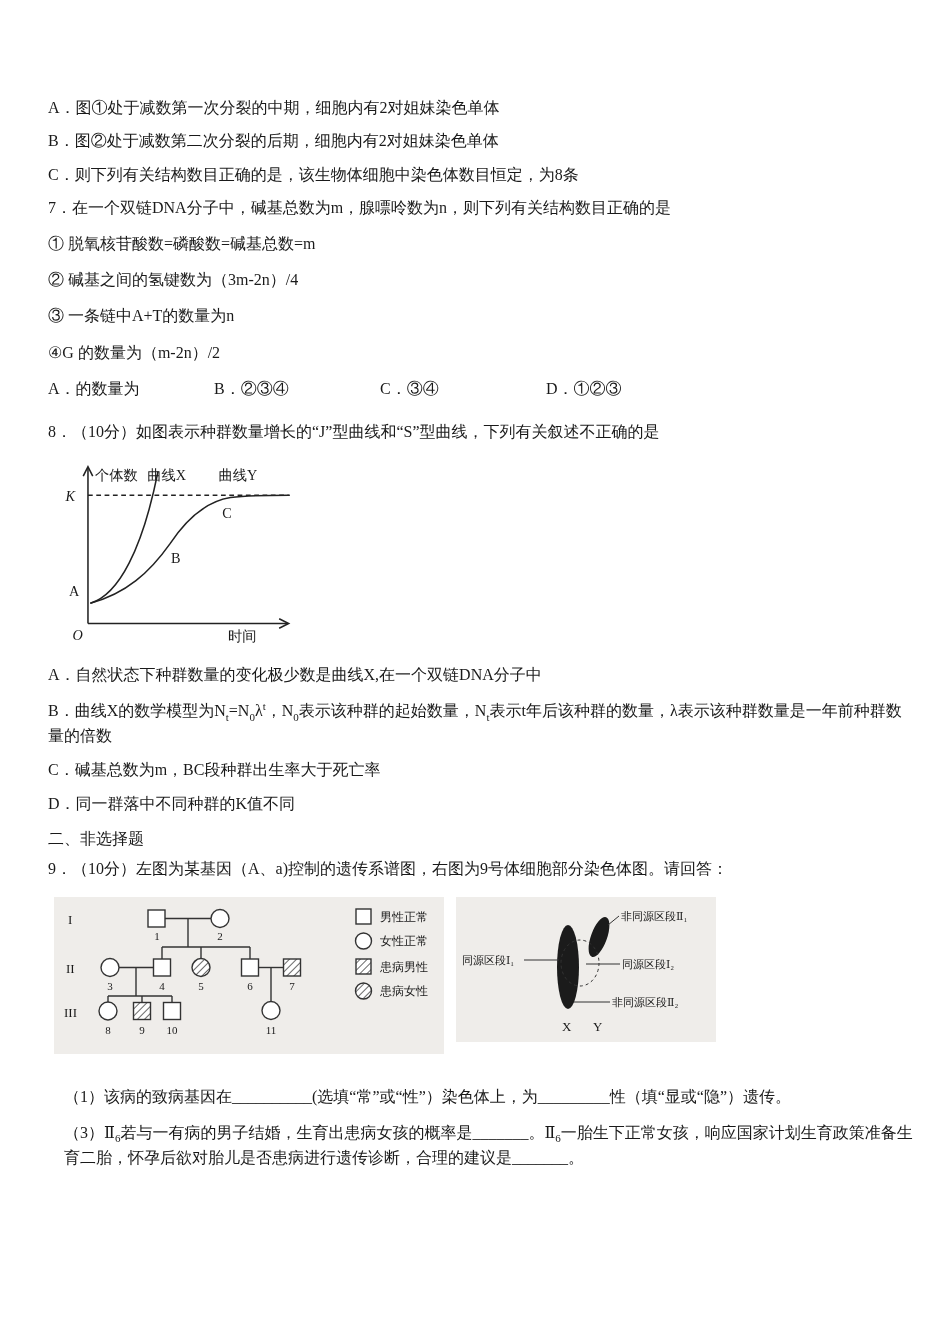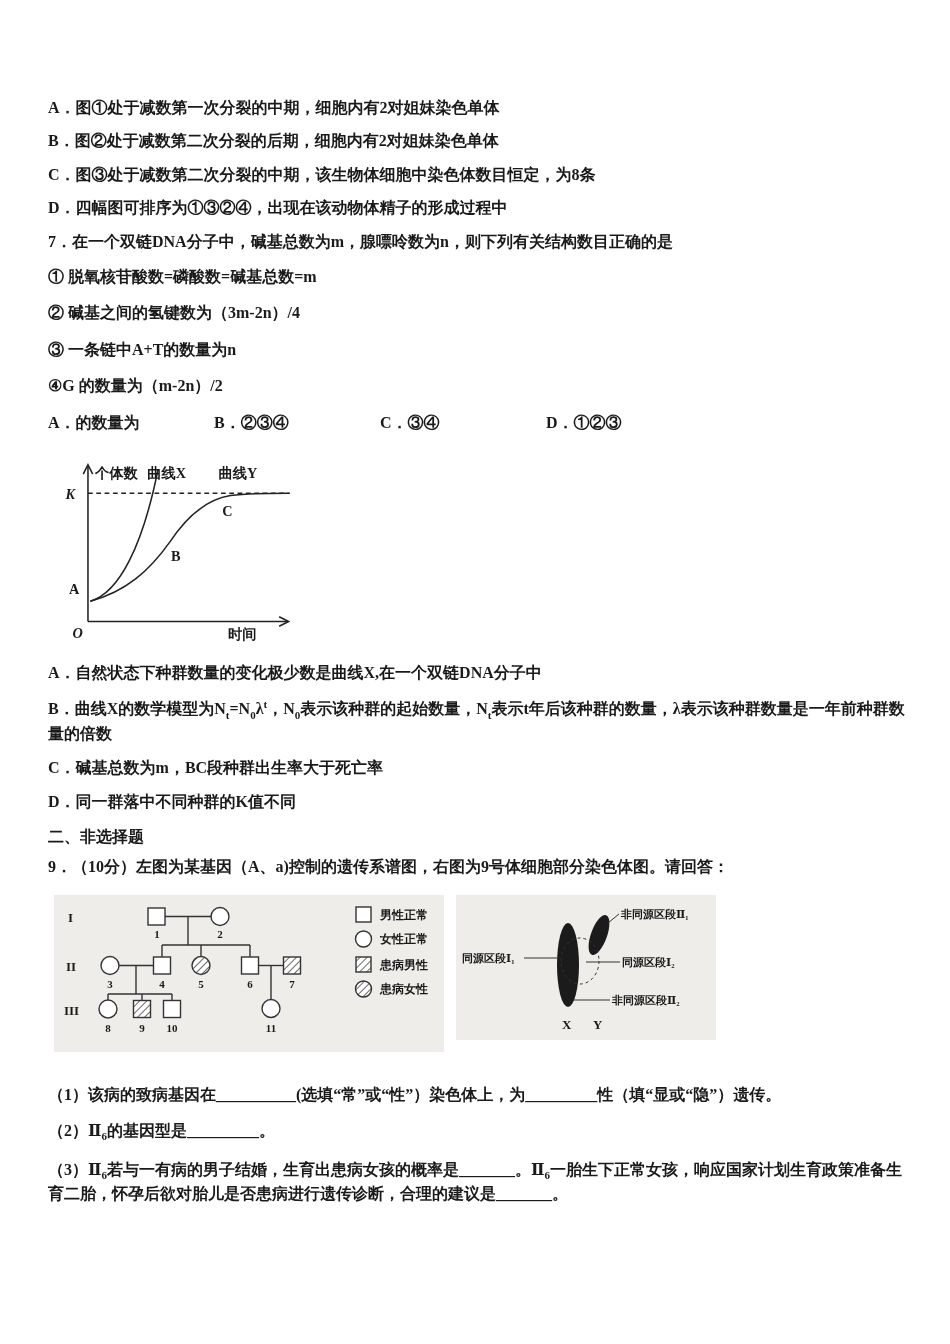--- a/index.html
+++ b/index.html
@@ -1,57 +1,57 @@
 <!DOCTYPE html>
 <html><head>
 <meta charset="utf-8">
 <style>
   html,body{margin:0;padding:0;}
   body{width:950px;height:1344px;background:#ffffff;color:#1a1a1a;
        font-family:"Liberation Serif","DejaVu Serif",serif;overflow:hidden;}
-  .page{padding:97px 36px 0 48px;font-size:16px;line-height:1.4;font-weight:bold;}
+  .page{padding:97px 36px 0 48px;font-size:16px;line-height:1.4;}
   p{margin:0;}
   .opt{margin-bottom:11px;}
   .stem{margin:8px 0 13px 0;}
   .item{margin-bottom:14px;}
   .choices{display:flex;margin:2px 0 20px 0;}
   .choices span{width:166px;}
   .graph-wrap{margin:2px 0 12px 2px;}
   .q8opts .opt{margin-bottom:12px;}
   .section-title{margin:6px 0 8px 0;}
   .figures{display:flex;gap:12px;margin:16px 0 32px 6px;align-items:flex-start;}
   .fig{background:#efedea;}
-  .sub{margin-bottom:14px;}
+  .sub{margin-bottom:14px;margin-left:16px;}
   sub,sup{font-size:11px;}
   svg text{font-family:"Liberation Serif","DejaVu Serif",serif;}
 </style>
 </head>
 <body>
 
 <div class="page">
 
   <div>
     <p class="opt">A．图①处于减数第一次分裂的中期，细胞内有2对姐妹染色单体</p>
     <p class="opt">B．图②处于减数第二次分裂的后期，细胞内有2对姐妹染色单体</p>
-    <p class="opt">C．图③处于减数第二次分裂的中期，该生物体细胞中染色体数目恒定，为8条</p>
-    <p class="opt">D．四幅图可排序为①③②④，出现在该动物体精子的形成过程中</p>
+    <p class="opt">C．则下列有关结构数目正确的是，该生物体细胞中染色体数目恒定，为8条</p>
   </div>
 
   <p class="stem">7．在一个双链DNA分子中，碱基总数为m，腺嘌呤数为n，则下列有关结构数目正确的是</p>
   <p class="item">① 脱氧核苷酸数=磷酸数=碱基总数=m</p>
   <p class="item">② 碱基之间的氢键数为（3m-2n）/4</p>
   <p class="item">③ 一条链中A+T的数量为n</p>
   <p class="item">④G 的数量为（m-2n）/2</p>
   <div class="choices">
     <span>A．的数量为</span>
     <span>B．②③④</span>
     <span>C．③④</span>
     <span>D．①②③</span>
   </div>
 
+  <p class="stem">8．（10分）如图表示种群数量增长的“J”型曲线和“S”型曲线，下列有关叙述不正确的是</p>
 
   <div class="graph-wrap">
     <svg width="260" height="190" viewBox="0 0 215 160">
       <g stroke="#222" stroke-width="1.3" fill="none">
         <line x1="30" y1="141" x2="30" y2="10"></line>
         <polyline points="26,17 30,9 34,17"></polyline>
         <line x1="30" y1="141" x2="198" y2="141"></line>
         <polyline points="191,137 199,141 191,145"></polyline>
         <line x1="30" y1="33" x2="200" y2="33" stroke-dasharray="4 3"></line>
         <path d="M32,124 C56,117 76,78 89,13"></path>
@@ -176,16 +176,15 @@
         <text x="6" y="67">同源区段Ⅰ₁</text>
         <text x="166" y="71">同源区段Ⅰ₂</text>
         <text x="156" y="109">非同源区段Ⅱ₂</text>
         <text x="106" y="134" font-size="13">X</text>
         <text x="137" y="134" font-size="13">Y</text>
       </g>
     </svg>
   </div>
 
   <p class="sub">（1）该病的致病基因在__________(选填“常”或“性”）染色体上，为_________性（填“显或“隐”）遗传。</p>
-  <p class="sub"><span>（2）Ⅱ</span><sub>6</sub><span>的基因型是_________。</span></p>
   <p class="sub"><span>（3）Ⅱ</span><sub>6</sub><span>若与一有病的男子结婚，生育出患病女孩的概率是_______。Ⅱ</span><sub>6</sub><span>一胎生下正常女孩，响应国家计划生育政策准备生育二胎，怀孕后欲对胎儿是否患病进行遗传诊断，合理的建议是_______。</span></p>
 
 </div>
 
 </body></html>

